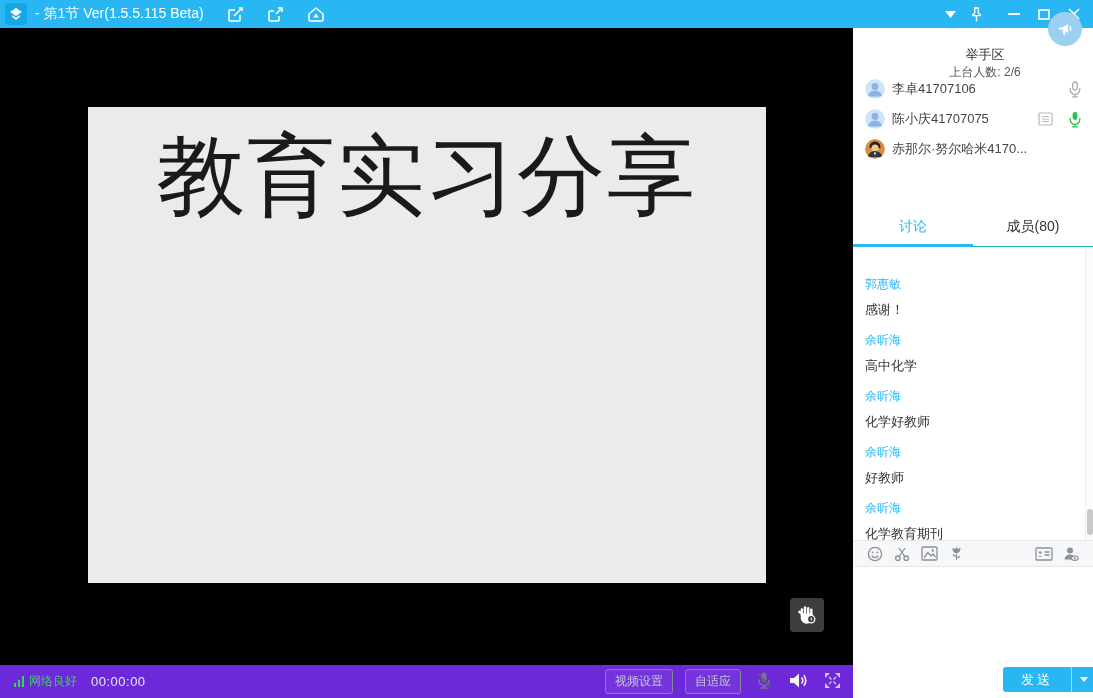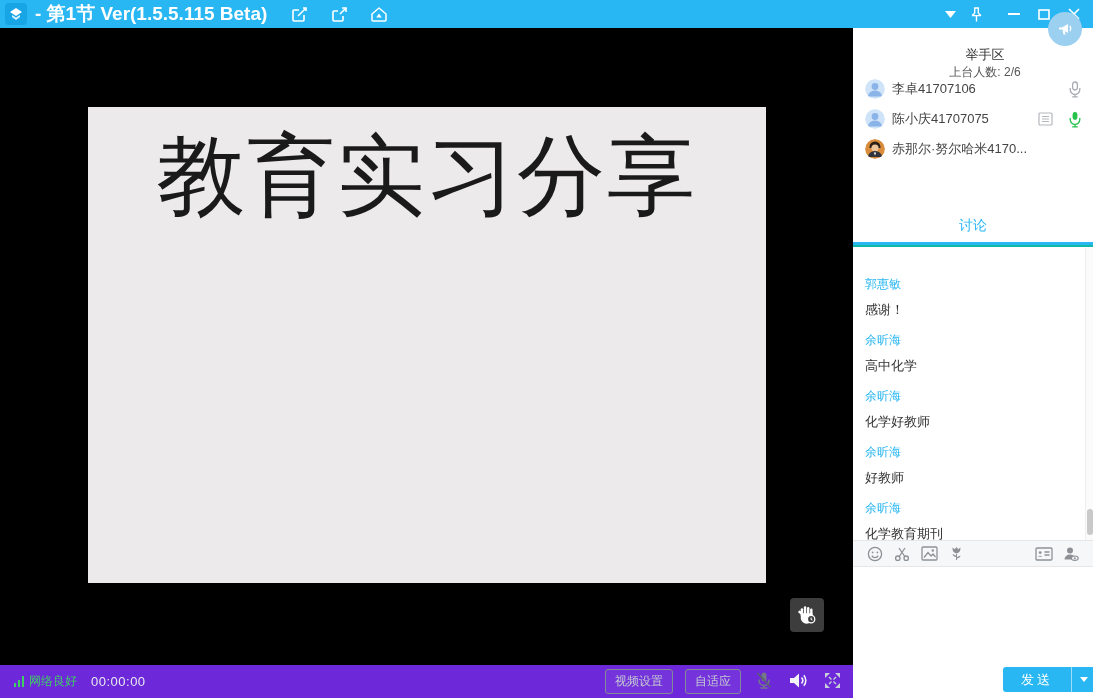--- a/index.html
+++ b/index.html
@@ -3,21 +3,21 @@
 <meta charset="utf-8">
 <style>
   * { margin:0; padding:0; box-sizing:border-box; }
   html,body { width:1093px; height:698px; overflow:hidden; }
   body { font-family:"Liberation Sans","DejaVu Sans",sans-serif; font-size:13px; color:#333; background:#fff; }
   .app { position:relative; width:1093px; height:698px; background:#fff; overflow:hidden; }
 
   
   .titlebar { position:absolute; left:0; top:0; width:1093px; height:28px; background:#29b7f3; display:flex; align-items:center; z-index:2; }
   .app-logo { width:22px; height:22px; margin-left:5px; background:#18a5e5; border-radius:4px; display:flex; align-items:center; justify-content:center; }
-  .titlebar-title { color:#fff; font-size:19px; margin-left:8px; white-space:nowrap;font-weight:bold; }
+  .titlebar-title { color:#fff; font-size:14px; margin-left:8px; white-space:nowrap; }
   .titlebar-icons { display:flex; align-items:center; gap:20px; margin-left:22px; }
   .tb-icon { width:20px; height:20px; display:flex; align-items:center; justify-content:center; cursor:pointer; }
   .titlebar-right { position:absolute; right:4px; top:0; height:28px; display:flex; align-items:center; }
   .win-btn { width:30px; height:28px; display:flex; align-items:center; justify-content:center; cursor:pointer; }
   .win-btn.narrow { width:26px; }
 
   
   .stage { position:absolute; left:0; top:28px; width:853px; height:637px; background:#000; }
   .slide { position:absolute; left:88px; top:79px; width:678px; height:476px; background:#eceaea; display:flex; justify-content:center; }
   .slide-text { font-family:"Liberation Serif","DejaVu Serif",serif; font-size:88px; color:#1a1a1a; letter-spacing:2px; transform:translateY(10px); white-space:nowrap; }
@@ -43,21 +43,21 @@
   .hand-title { font-size:13px; color:#333; }
   .stage-count { font-size:12px; color:#555;text-align:center; }
 
   .participants { position:absolute; left:0; top:46px; width:240px; }
   .p-row { height:30px; display:flex; align-items:center; padding:0 12px; cursor:pointer; }
   .p-avatar { width:20px; height:20px; border-radius:50%; overflow:hidden; flex:0 0 20px; }
   .p-name { font-size:13px; color:#444; margin-left:7px; flex:1; white-space:nowrap; overflow:hidden; }
   .p-icons { display:flex; align-items:center; gap:16px; }
 
   
-  .tabs { position:absolute; left:0; top:179px; width:240px; height:40px; display:flex; border-bottom:3px solid #14b8a6; }
+  .tabs { position:absolute; left:0; top:179px; width:240px; height:40px; display:flex; border-bottom:1px solid #14b8a6; }
   .tab { flex:1; display:flex; align-items:center; justify-content:center; font-size:14px; color:#333; cursor:pointer; position:relative; }
   .tab.active { color:#29b7f3; }
   .tab.active::after { content:""; position:absolute; left:0; right:0; bottom:-1px; height:3px; background:#29b7f3; }
 
   
   .chat { position:absolute; left:0; top:236px; width:240px; height:292px; overflow:hidden; padding:12px 12px 0 12px; }
   .msg { margin-bottom:14px; }
   .msg-user { font-size:12px; color:#29b7f3; margin-bottom:9px; cursor:pointer; }
   .msg-text { font-size:13px; color:#333; line-height:16px; }
   .chat-scrollbar { position:absolute; left:232px; top:220px; width:8px; height:292px; background:#fbfbfb; border-left:1px solid #efefef; cursor:pointer; }
@@ -262,20 +262,21 @@
               <path d="M3 18 a7 6 0 0 1 14 0 Z" fill="#31343c"></path>
               <path d="M8.8 13.5 h2.4 l-1.2 3 Z" fill="#fff"></path>
             </svg>
         </span>
         <span class="p-name">赤那尔·努尔哈米4170...</span>
       </div>
     </div>
 
     <div class="tabs">
       <div class="tab active">讨论</div>
+      <div class="tab">成员(80)</div>
     </div>
 
     <div class="chat">
       <div class="msg">
         <div class="msg-user">郭惠敏</div>
         <div class="msg-text">感谢！</div>
       </div>
       <div class="msg">
         <div class="msg-user">余昕海</div>
         <div class="msg-text">高中化学</div>

